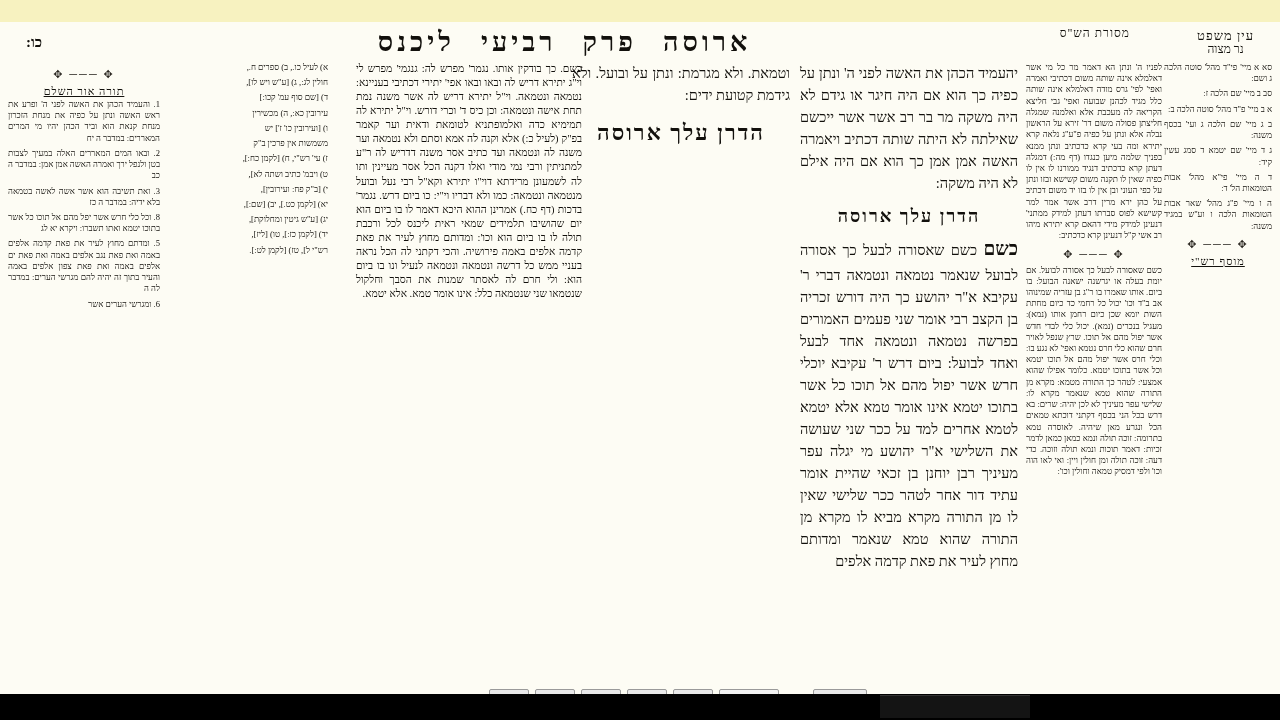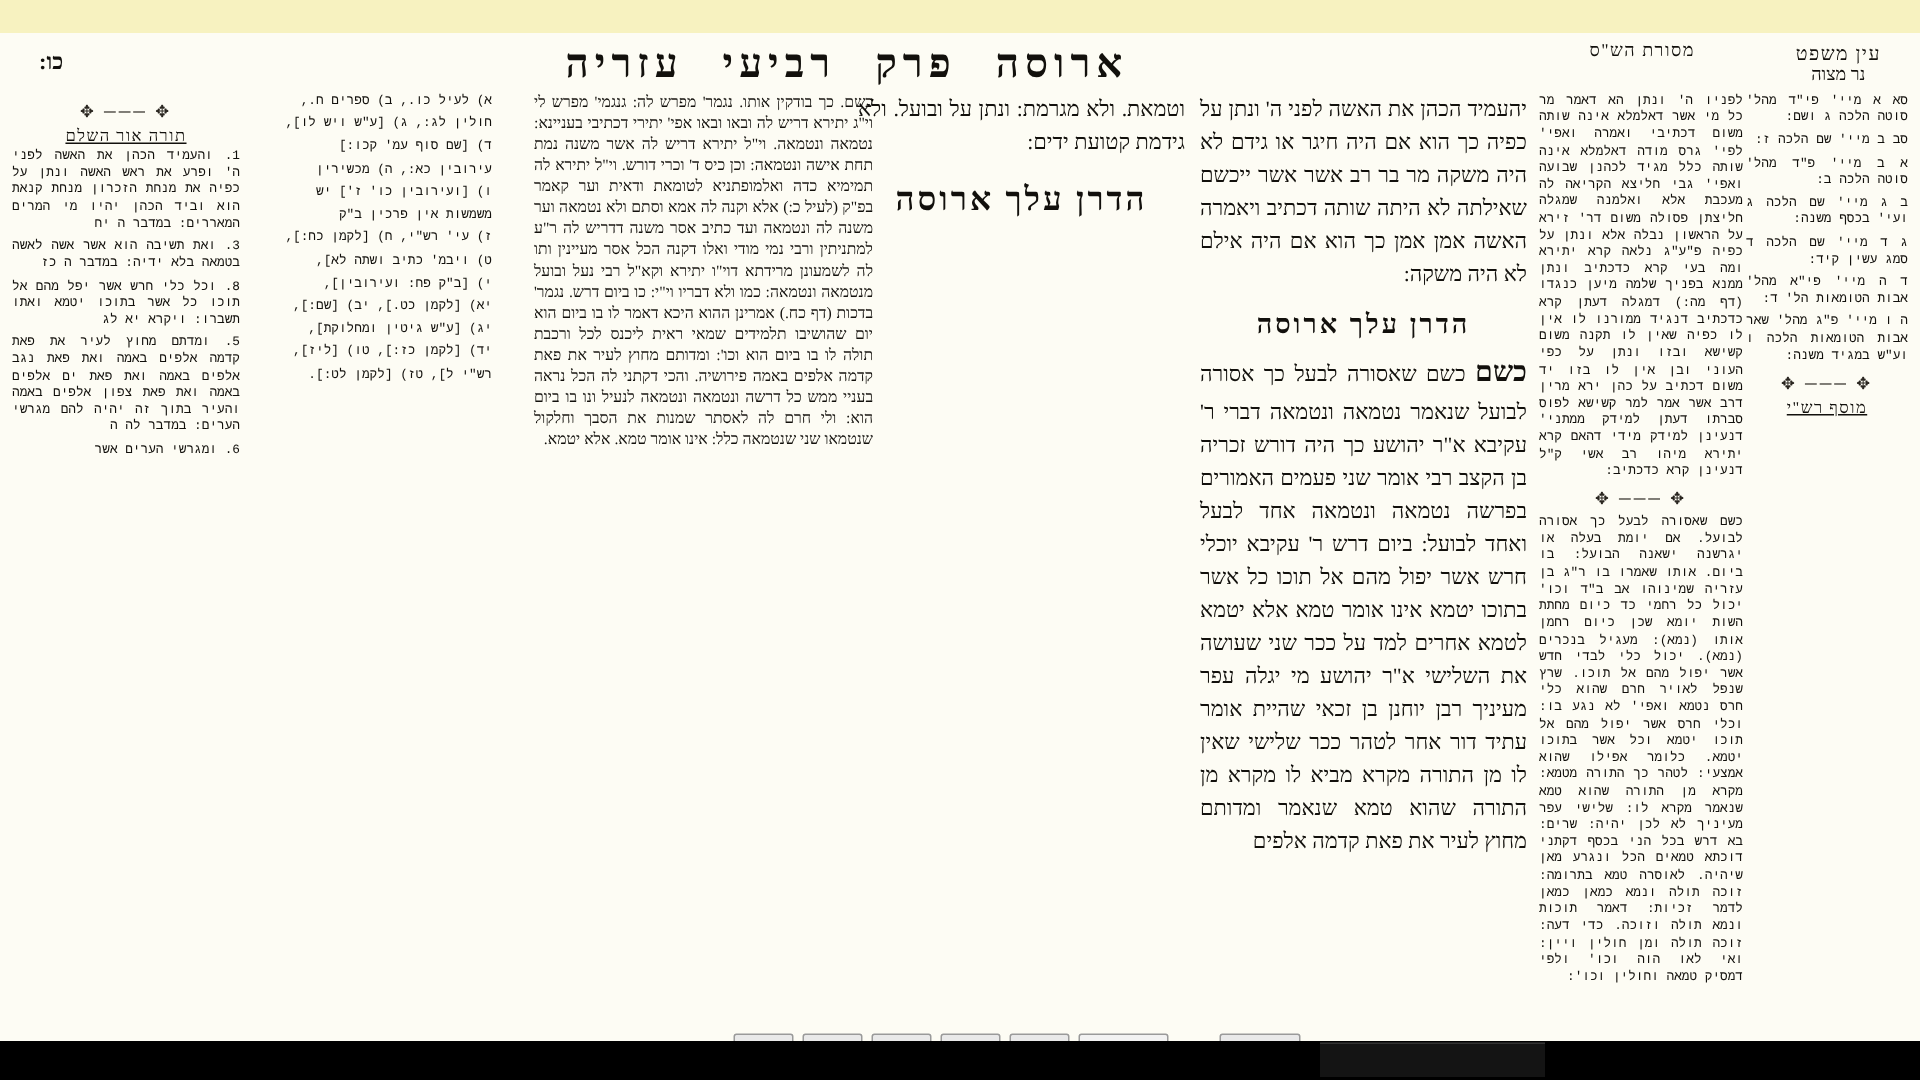--- a/index.html
+++ b/index.html
@@ -107,21 +107,20 @@
   
   .col-masoret    { right: 952px; width: 160px; }
   
   .col-torahor    { right: 1120px; width: 152px; }
 
   .tiny {
     font-size: 8.5px;
     line-height: 1.32;
     text-align: justify;
     text-align-last: right;
-    font-family: Liberation Mono, monospace;
   }
   .small {
     font-size: 10.5px;
     line-height: 1.34;
     text-align: justify;
     text-align-last: right;
   }
   .main-text {
     font-size: 14.5px;
     line-height: 1.52;
@@ -238,34 +237,34 @@
   <div class="banner"></div>
 
   <div class="sheet">
 
     <div class="header">
       <div class="hdr-right">
         <div class="l1">עין משפט</div>
         <div class="l2">נר מצוה</div>
       </div>
       <div class="hdr-center">
-        <span>ארוסה</span><span class="sp"></span><span>פרק</span><span class="sp"></span><span>רביעי</span><span class="sp"></span><span>עזריה</span>
+        <span>ארוסה</span><span class="sp"></span><span>פרק</span><span class="sp"></span><span>רביעי</span><span class="sp"></span><span>ליכנס</span>
       </div>
       <div class="hdr-left">כו:</div>
     </div>
     <div class="masoret-title">מסורת הש"ס</div>
 
     <div class="cols">
 
       <div class="col col-einmishpat">
         <div class="tiny para">סא א מיי' פי"ד מהל' סוטה הלכה ג ושם:</div>
         <div class="tiny para">סב ב מיי' שם הלכה ז:</div>
         <div class="tiny para">א ב מיי' פ"ד מהל' סוטה הלכה ב:</div>
         <div class="tiny para">ב ג מיי' שם הלכה ג ועי' בכסף משנה:</div>
-        <div class="tiny para">ג ד מיי' שם הלכה ד סמג עשין קיד:</div>
+        <div class="tiny para">ג ד מיי' שם יטמא ד סמג עשין קיד:</div>
         <div class="tiny para">ד ה מיי' פי"א מהל' אבות הטומאות הל' ד:</div>
         <div class="tiny para">ה ו מיי' פ"ג מהל' שאר אבות הטומאות הלכה ו וע"ש במגיד משנה:</div>
         <div class="ornament">✥ ─── ✥</div>
         <div class="sec-title">מוסף רש"י</div>
       </div>
 
       <div class="col col-rashi">
         <div class="tiny">לפניו ה' ונתן הא דאמר מר כל מי אשר דאלמלא אינה שותה משום דכתיבי ואמרה ואפי' לפי' גרס מודה דאלמלא אינה שותה כלל מגיד לכהנן שבועה ואפי' גבי חליצא הקריאה לה מעכבת אלא ואלמנה שמגלה חליצתן פסולה משום דר' זירא על הראשון נבלה אלא ונתן על כפיה פ"ע"ג נלאה קרא יתירא ומה בעי קרא כדכתיב ונתן ממנא בפניך שלמה מיען כנגדו (דף מה:) דמגלה דעתן קרא כדכתיב דנגיד ממורנו לו אין לו כפיה שאין לו תקנה משום קשישא ובזו ונתן על כפי העוני ובן אין לו בזו יד משום דכתיב על כהן ירא מרין דרב אשר אמר למר קשישא לפוס סברתו דעתן למידק ממתני' דנעינן למידק מידי דהאם קרא יתירא מיהו רב אשי ק"ל דנעינן קרא כדכתיב:</div>
         <div class="ornament">✥ ─── ✥</div>
         <div class="tiny">כשם שאסורה לבעל כך אסורה לבועל. אם יומת בעלה או יגרשנה ישאנה הבועל: בו ביום. אותו שאמרו בו ר"ג בן עזריה שמינוהו אב ב"ד וכו' יכול כל רחמי כד כיום מחתת השות יומא שכן כיום רחמן אותו (נמא): מעגיל בנכרים (נמא). יכול כלי לבדי חדש אשר יפול מהם אל תוכו. שרץ שנפל לאויר חרם שהוא כלי חרס נטמא ואפי' לא נגע בו: וכלי חרס אשר יפול מהם אל תוכו יטמא וכל אשר בתוכו יטמא. כלומר אפילו שהוא אמצעי: לטהר כך התורה מטמא: מקרא מן התורה שהוא טמא שנאמר מקרא לו: שלישי עפר מעיניך לא לכן יהיה: שרים: בא דרש בכל הני בכסף דקתני דוכתא טמאים הכל ונגרע מאן שיהיה. לאוסרה טמא בתרומה: זוכה תולה ונמא כמאן כמאן לדמר זכיות: דאמר תוכות ונמא תולה וזוכה. כדי דעה: זוכה תולה ומן חולין ויין: ואי לאו הוה וכו' ולפי דמסיק טמאה וחולין וכו':</div>
@@ -302,20 +301,21 @@
         <div class="tiny para">יא) [לקמן כט.], יב) [שם:],</div>
         <div class="tiny para">יג) [ע"ש גיטין ומחלוקת],</div>
         <div class="tiny para">יד) [לקמן כז:], טו) [ליז],</div>
         <div class="tiny para">רש"י ל], טז) [לקמן לט:].</div>
       </div>
 
       <div class="col col-torahor">
         <div class="ornament">✥ ─── ✥</div>
         <div class="sec-title">תורה אור השלם</div>
         <div class="tiny para">1. והעמיד הכהן את האשה לפני ה' ופרע את ראש האשה ונתן על כפיה את מנחת הזכרון מנחת קנאת הוא וביד הכהן יהיו מי המרים המאררים: במדבר ה יח</div>
+        <div class="tiny para">2. ובאו המים המאררים האלה במעיך לצבות בטן ולנפל ירך ואמרה האשה אמן אמן: במדבר ה כב</div>
         <div class="tiny para">3. ואת תשיבה הוא אשר אשה לאשה בטמאה בלא ידיה: במדבר ה כז</div>
         <div class="tiny para">8. וכל כלי חרש אשר יפל מהם אל תוכו כל אשר בתוכו יטמא ואתו תשברו: ויקרא יא לג</div>
         <div class="tiny para">5. ומדתם מחוץ לעיר את פאת קדמה אלפים באמה ואת פאת נגב אלפים באמה ואת פאת ים אלפים באמה ואת פאת צפון אלפים באמה והעיר בתוך זה יהיה להם מגרשי הערים: במדבר לה ה</div>
         <div class="tiny para">6. ומגרשי הערים אשר</div>
       </div>
 
     </div>
   </div>
 
   <div class="toolbar">

